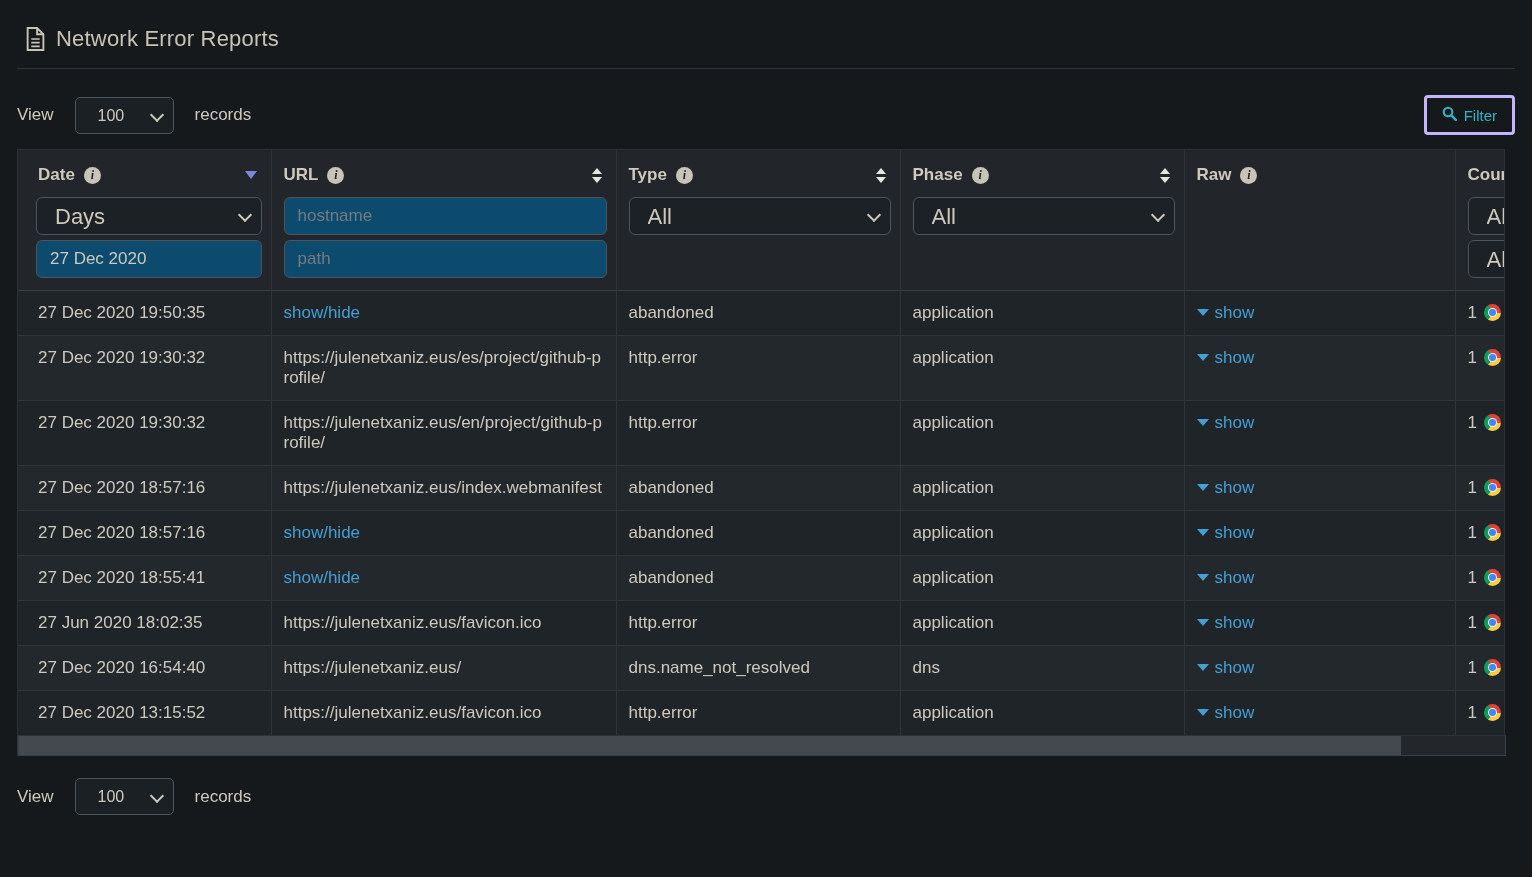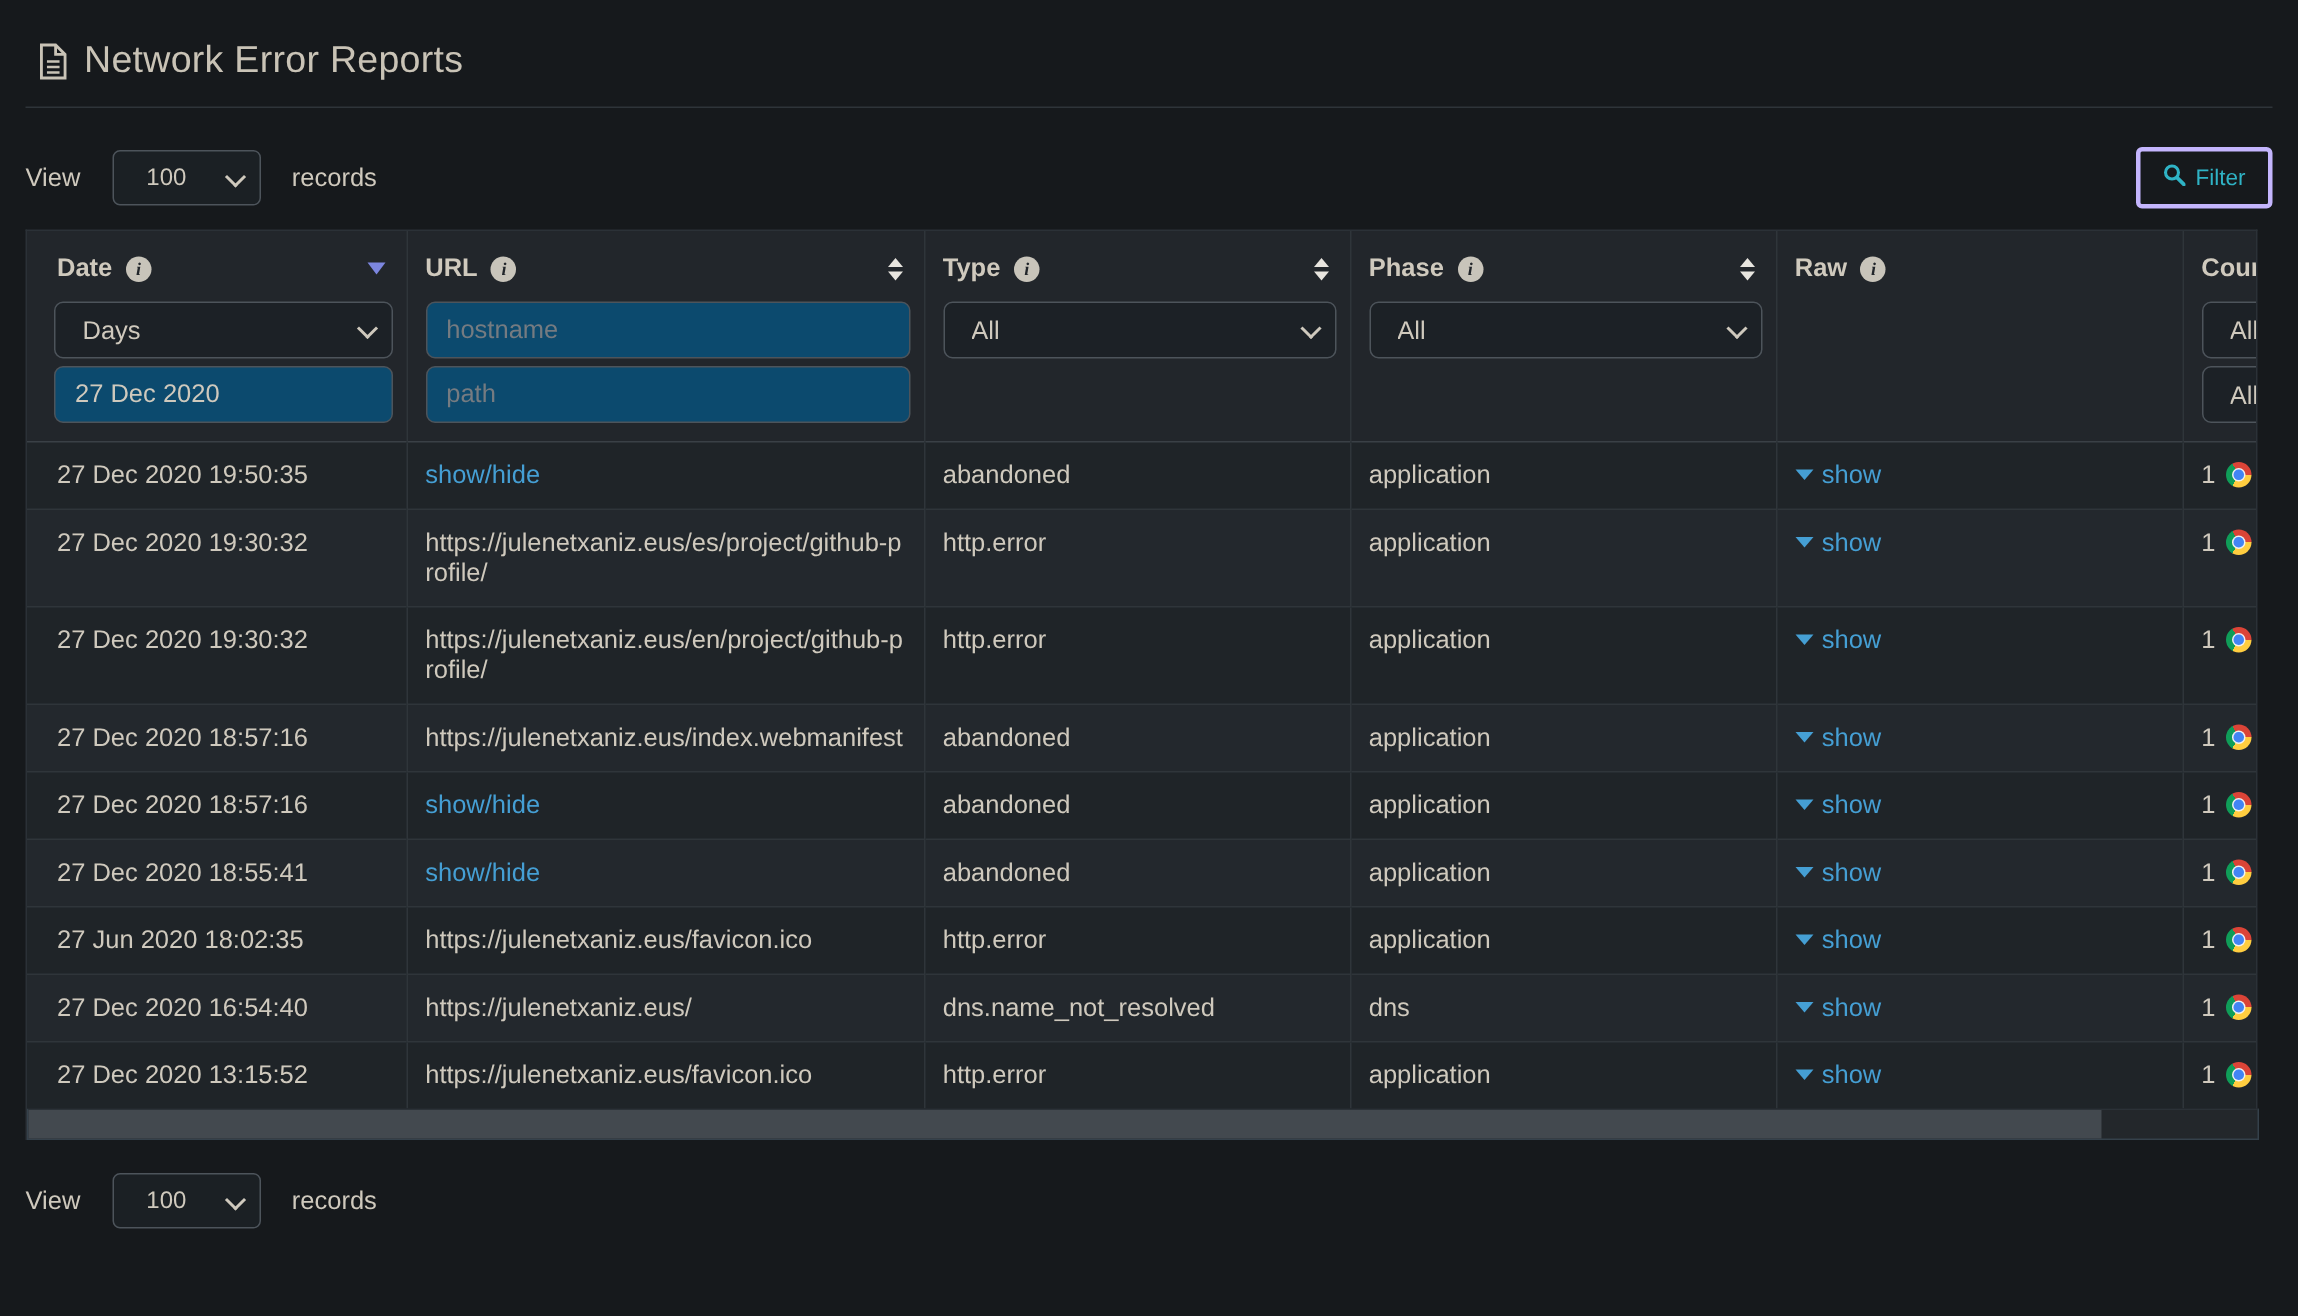--- a/index.html
+++ b/index.html
@@ -7,21 +7,21 @@
   body {
     background:#16191c;
     font-family:"Liberation Sans","DejaVu Sans",sans-serif;
     color:#cfc9bd;
     overflow:hidden;
   }
   .page { padding:0 17px; }
 
   
   .title-row { display:flex; align-items:center; gap:10px; padding:26px 8px 16px 8px; border-bottom:1px solid #2e3439; }
-  .title-row h1 { font-size:25px; font-weight:400; color:#c9c3b6; letter-spacing:.2px; }
+  .title-row h1 { font-size:22px; font-weight:400; color:#c9c3b6; letter-spacing:.2px; }
   .doc-icon svg { display:block; }
 
   
   .controls { display:flex; align-items:center; margin:26px 0 14px 0; }
   .controls .left { display:flex; align-items:center; gap:21px; font-size:17px; color:#cfc9bd; }
   .sel { position:relative; display:inline-block;text-decoration:underline; }
   .sel select {
     appearance:none; -webkit-appearance:none;
     background:#1b2024; color:#cfc9bd;
     border:1px solid #4d545b; border-radius:5px;
@@ -62,21 +62,21 @@
   .sort-both i { display:block; width:0; height:0; border-left:5px solid transparent; border-right:5px solid transparent; }
   .sort-both .up { border-bottom:6px solid #e8e5df; }
   .sort-both .dn { border-top:6px solid #e8e5df; }
   .sort-desc { display:inline-block; width:0; height:0; margin-right:2px; border-left:6px solid transparent; border-right:6px solid transparent; border-top:8px solid #7c86df; }
 
   .th-filters { padding:8px 9px 12px 12px; }
   th.first .th-filters { padding-left:18px; }
   .th-filters .sel, .th-filters select, .th-filters input { width:100%; }
   .th-filters select {
     min-width:0; height:38px; border-radius:6px; background:#1c2126;
-    border:1px solid #4d545b; color:#cfc9bd; font-size:17px; padding:0 28px 0 18px;
+    border:1px solid #4d545b; color:#cfc9bd; font-size:22px; padding:0 28px 0 18px;
   }
   .th-filters input {
     height:38px; border-radius:6px; background:#0c4a6e;
     border:1px solid #4d545b; color:#cfc9bd; font-size:17px; padding:0 13px;
     font-family:inherit; outline:none;
   }
   .th-filters input::placeholder { color:#757b81; }
   .th-filters .stack + .stack { margin-top:5px; }
 
   tbody td { font-size:17px; padding:12px 12px; color:#cfc9bd; border-top:1px solid #2f353a; }

